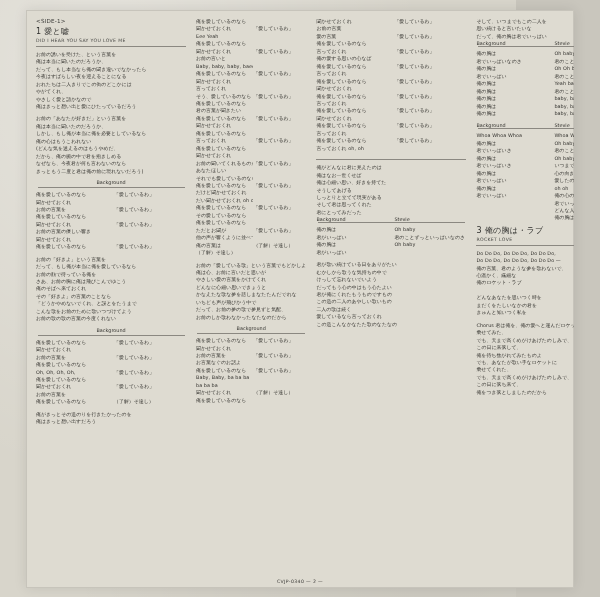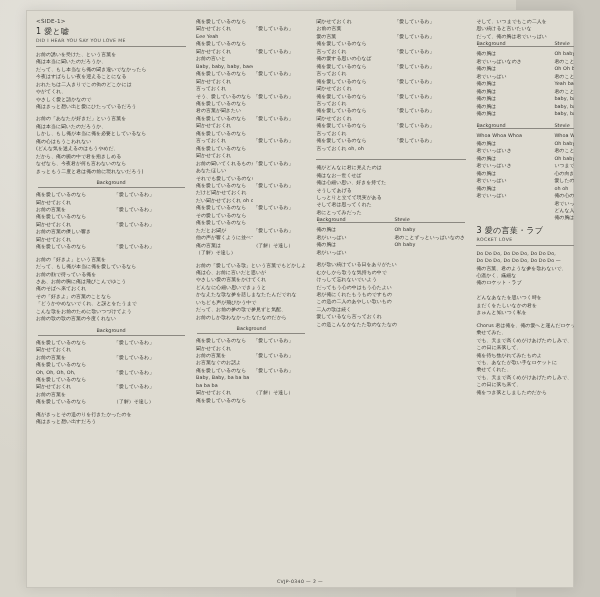--- a/index.html
+++ b/index.html
@@ -422,21 +422,21 @@
             <p>君でいっぱい</p>
             <p>どんな人をうたくないというのが</p>
             <p>俺の胸は君でいっぱい</p>
           </div>
         </div>
 
         <div class="gap"></div>
         <div class="song-head">
           <div class="song-title">
             <span class="num">3</span>
-            <span>愛の言葉・ラブ</span>
+            <span>俺の胸は・ラブ</span>
           </div>
           <div class="song-en">ROCKET LOVE</div>
         </div>
         <div class="rule"></div>
 
         <div class="lyr">
           <p>Do Do Do, Do Do Do, Do Do Do,</p>
           <p>Do Do Do, Do Do Do, Do Do Do —</p>
           <p>俺の言葉、君のような夢を歌わないで、</p>
           <p>心温かく、繊細な</p>

